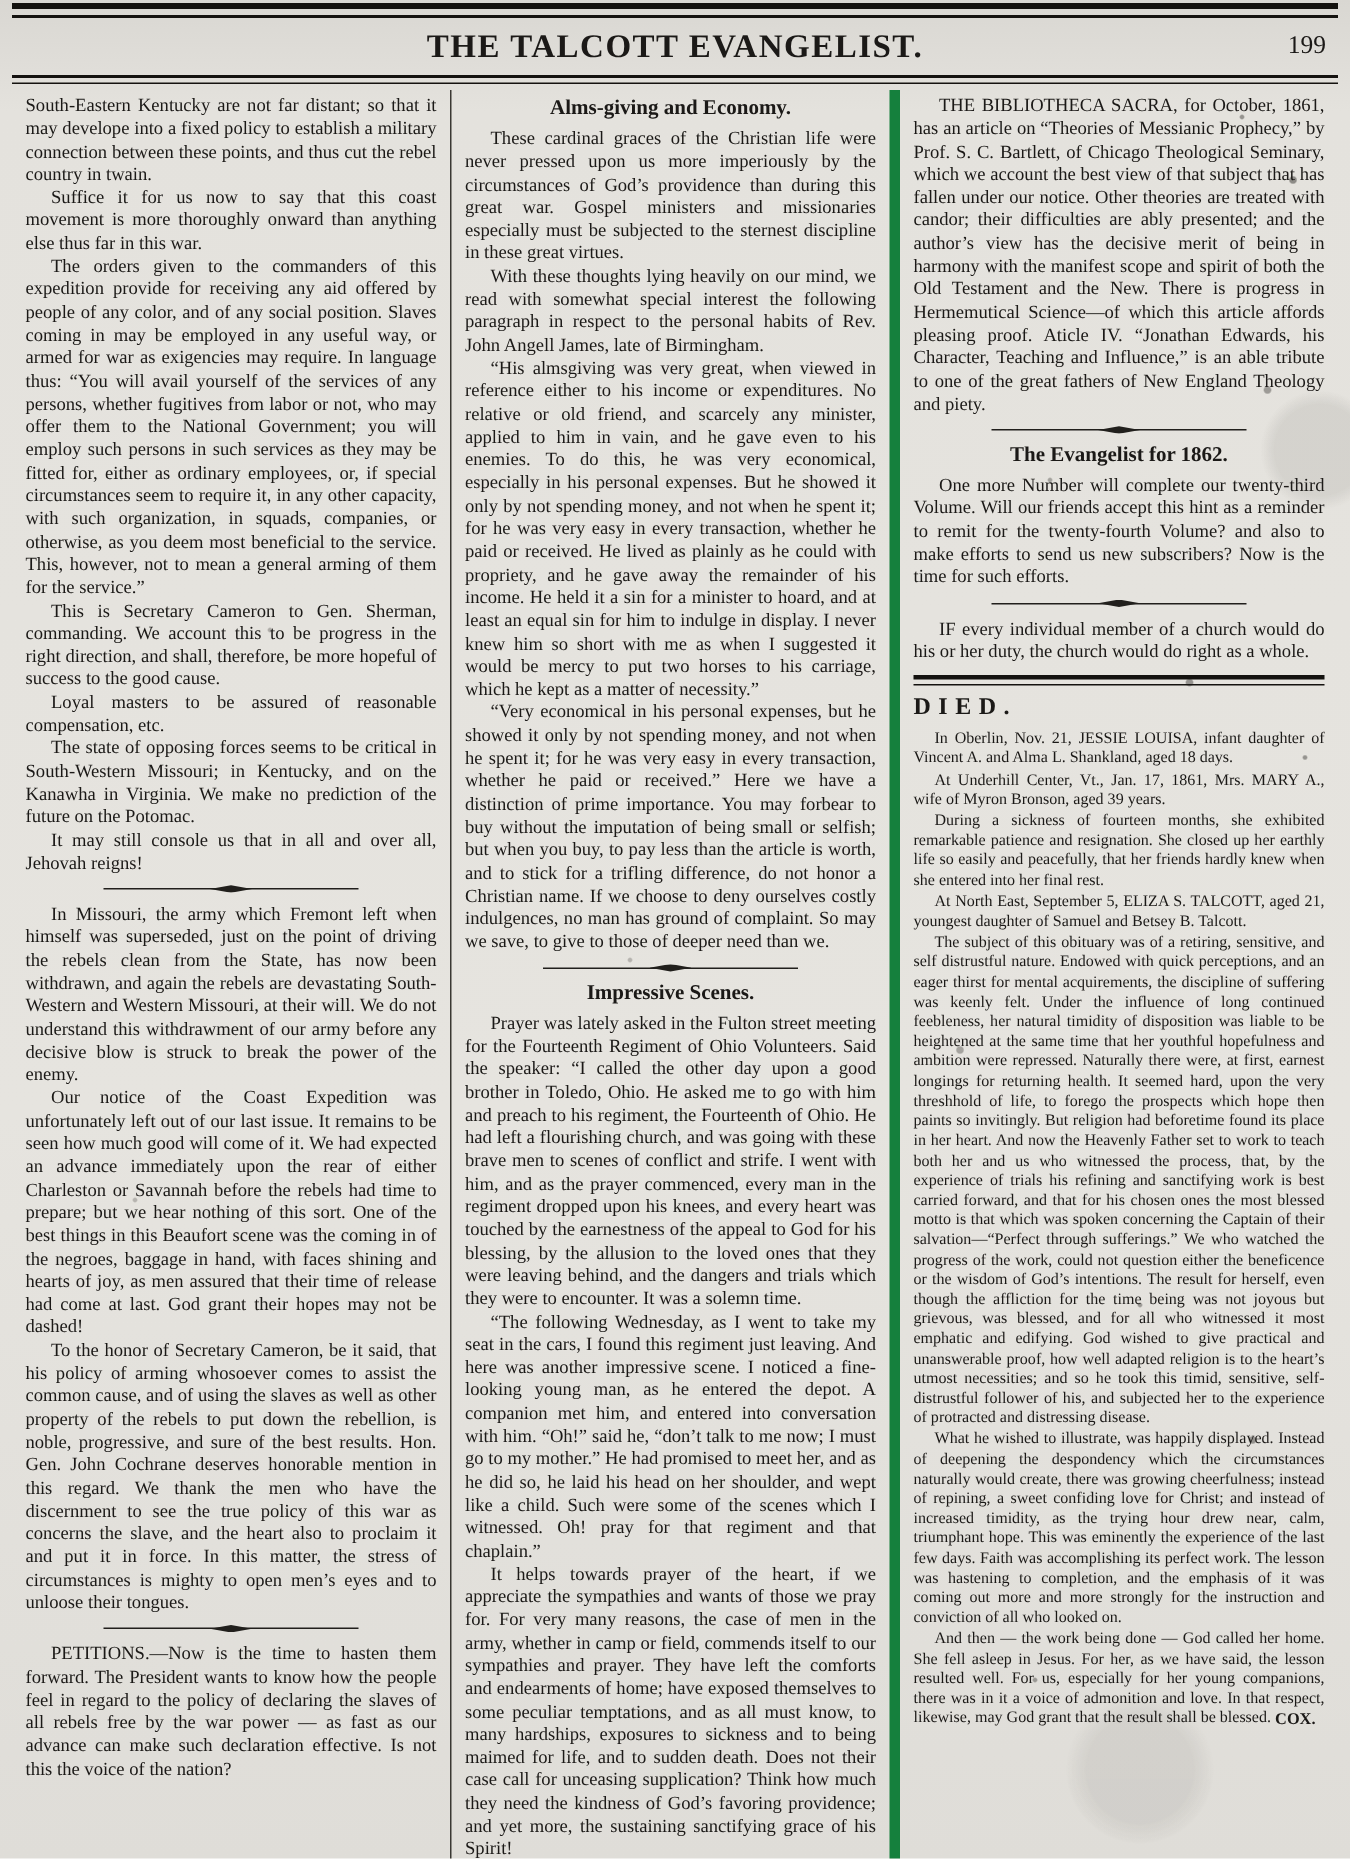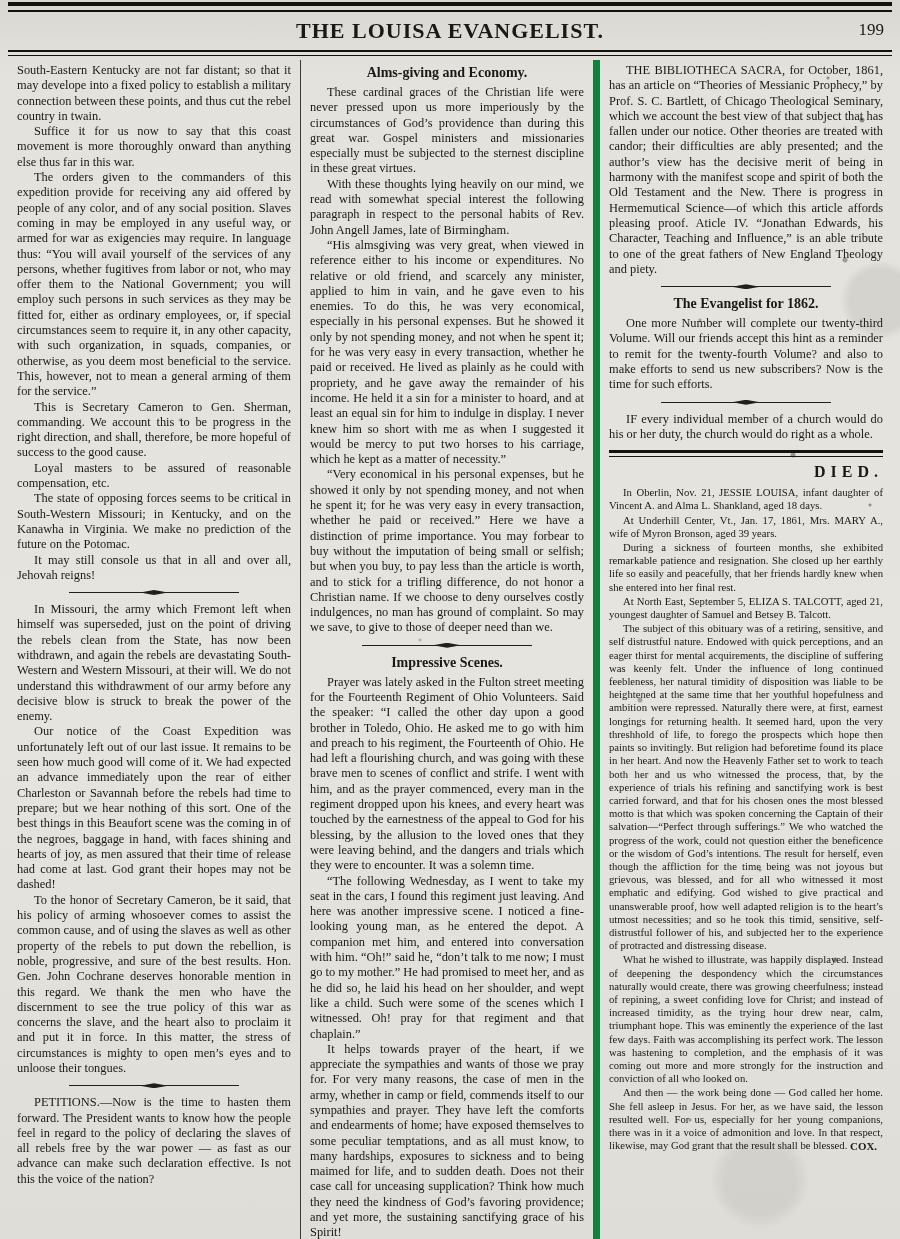--- a/index.html
+++ b/index.html
@@ -35,40 +35,40 @@
   .masthead .pageno{position:absolute;right:16px;top:8px;font-size:17px;font-weight:normal;}
   .rule-head{height:3px;border-top:2px solid #14120f;border-bottom:1px solid #14120f;margin:2px 8px 4px 8px;}
 
   .columns{display:flex;align-items:stretch;height:1180px;padding:0 8px;}
   .col{flex:1 1 0;padding:3px 9px 0 9px;overflow:hidden;}
   .col.mid{border-left:1px solid #3a3833;border-right:7px solid #15803d;}
 
   p.body-p{margin:0;font-size:12.4px;line-height:15.3px;text-align:justify;text-indent:17px;}
   p.body-p.cont{text-indent:0;}
   h2.art-head{margin:2px 0 4px 0;text-align:center;font-size:14px;font-weight:bold;}
-  h2.died-head{margin:6px 0 5px 0;text-align:right;font-size:16px;font-weight:bold;letter-spacing:5px;}
+  h2.died-head{margin:6px 0 5px 0;text-align:left;font-size:16px;font-weight:bold;letter-spacing:5px;}
 
   .divider{position:relative;width:62%;height:7px;margin:6px auto 6px auto;}
   .divider::before{content:"";position:absolute;left:0;right:0;top:3px;border-top:1px solid #211f1c;}
   .divider::after{content:"";position:absolute;left:50%;top:1px;transform:translateX(-50%);
     width:28px;height:5px;background:#211f1c;
     clip-path:polygon(0 50%,50% 0,100% 50%,50% 100%);}
   .heavy-rule{height:3px;border-top:3px solid #14120f;border-bottom:1px solid #14120f;margin:8px 0 2px 0;}
 
   .obit p{margin:0 0 1px 0;font-size:10.7px;line-height:13.2px;text-align:justify;text-indent:14px;}
   .signature{text-align:right;font-size:10.9px;font-weight:bold;margin-top:-13px;padding-right:6px;}
   .sp{margin-top:5px;}
 </style>
 </head>
 <body>
 
 <div class="rule-top"></div>
 
 <div class="masthead">
-  <span class="title">THE LOUISA EVANGELIST.</span>
+  <span class="title">THE TALCOTT EVANGELIST.</span>
   <span class="pageno">199</span>
 </div>
 
 <div class="rule-head"></div>
 
 <div class="columns">
 
   <div class="col">
     <p class="body-p cont">South-Eastern Kentucky are not far distant; so that it may develope into a fixed policy to establish a military connection between these points, and thus cut the rebel country in twain.</p>
     <p class="body-p">Suffice it for us now to say that this coast movement is more thoroughly onward than anything else thus far in this war.</p>

